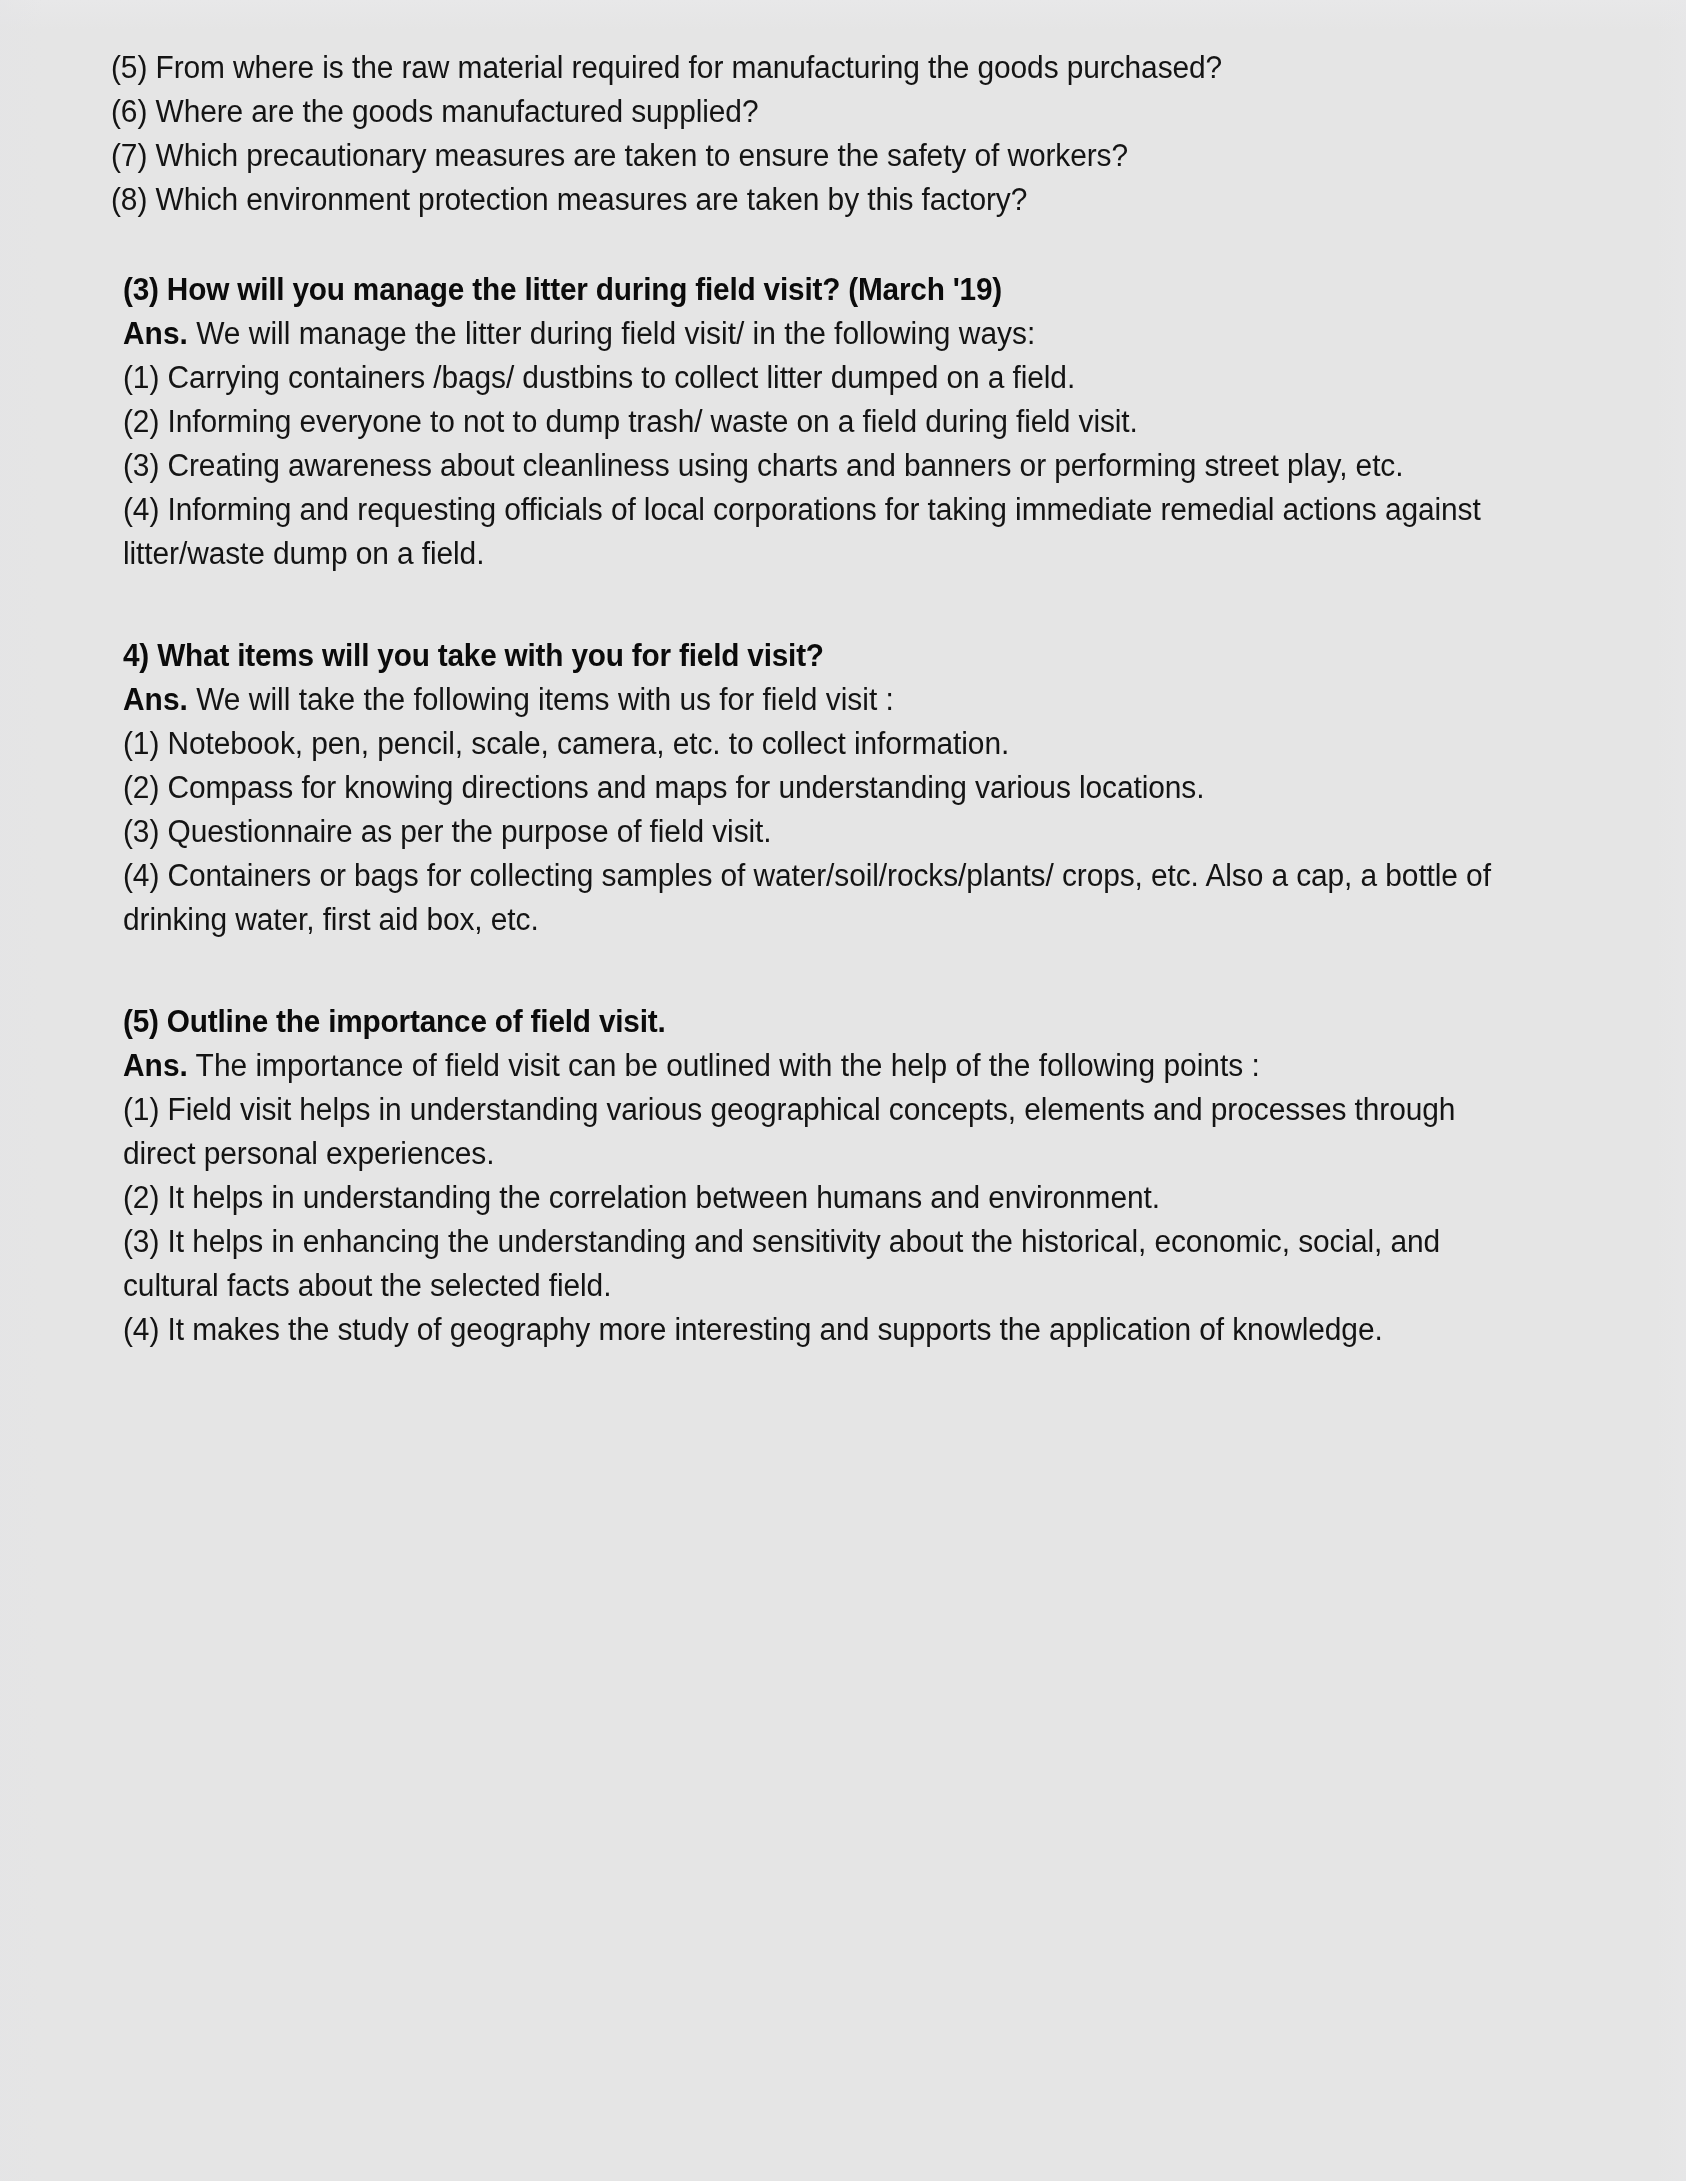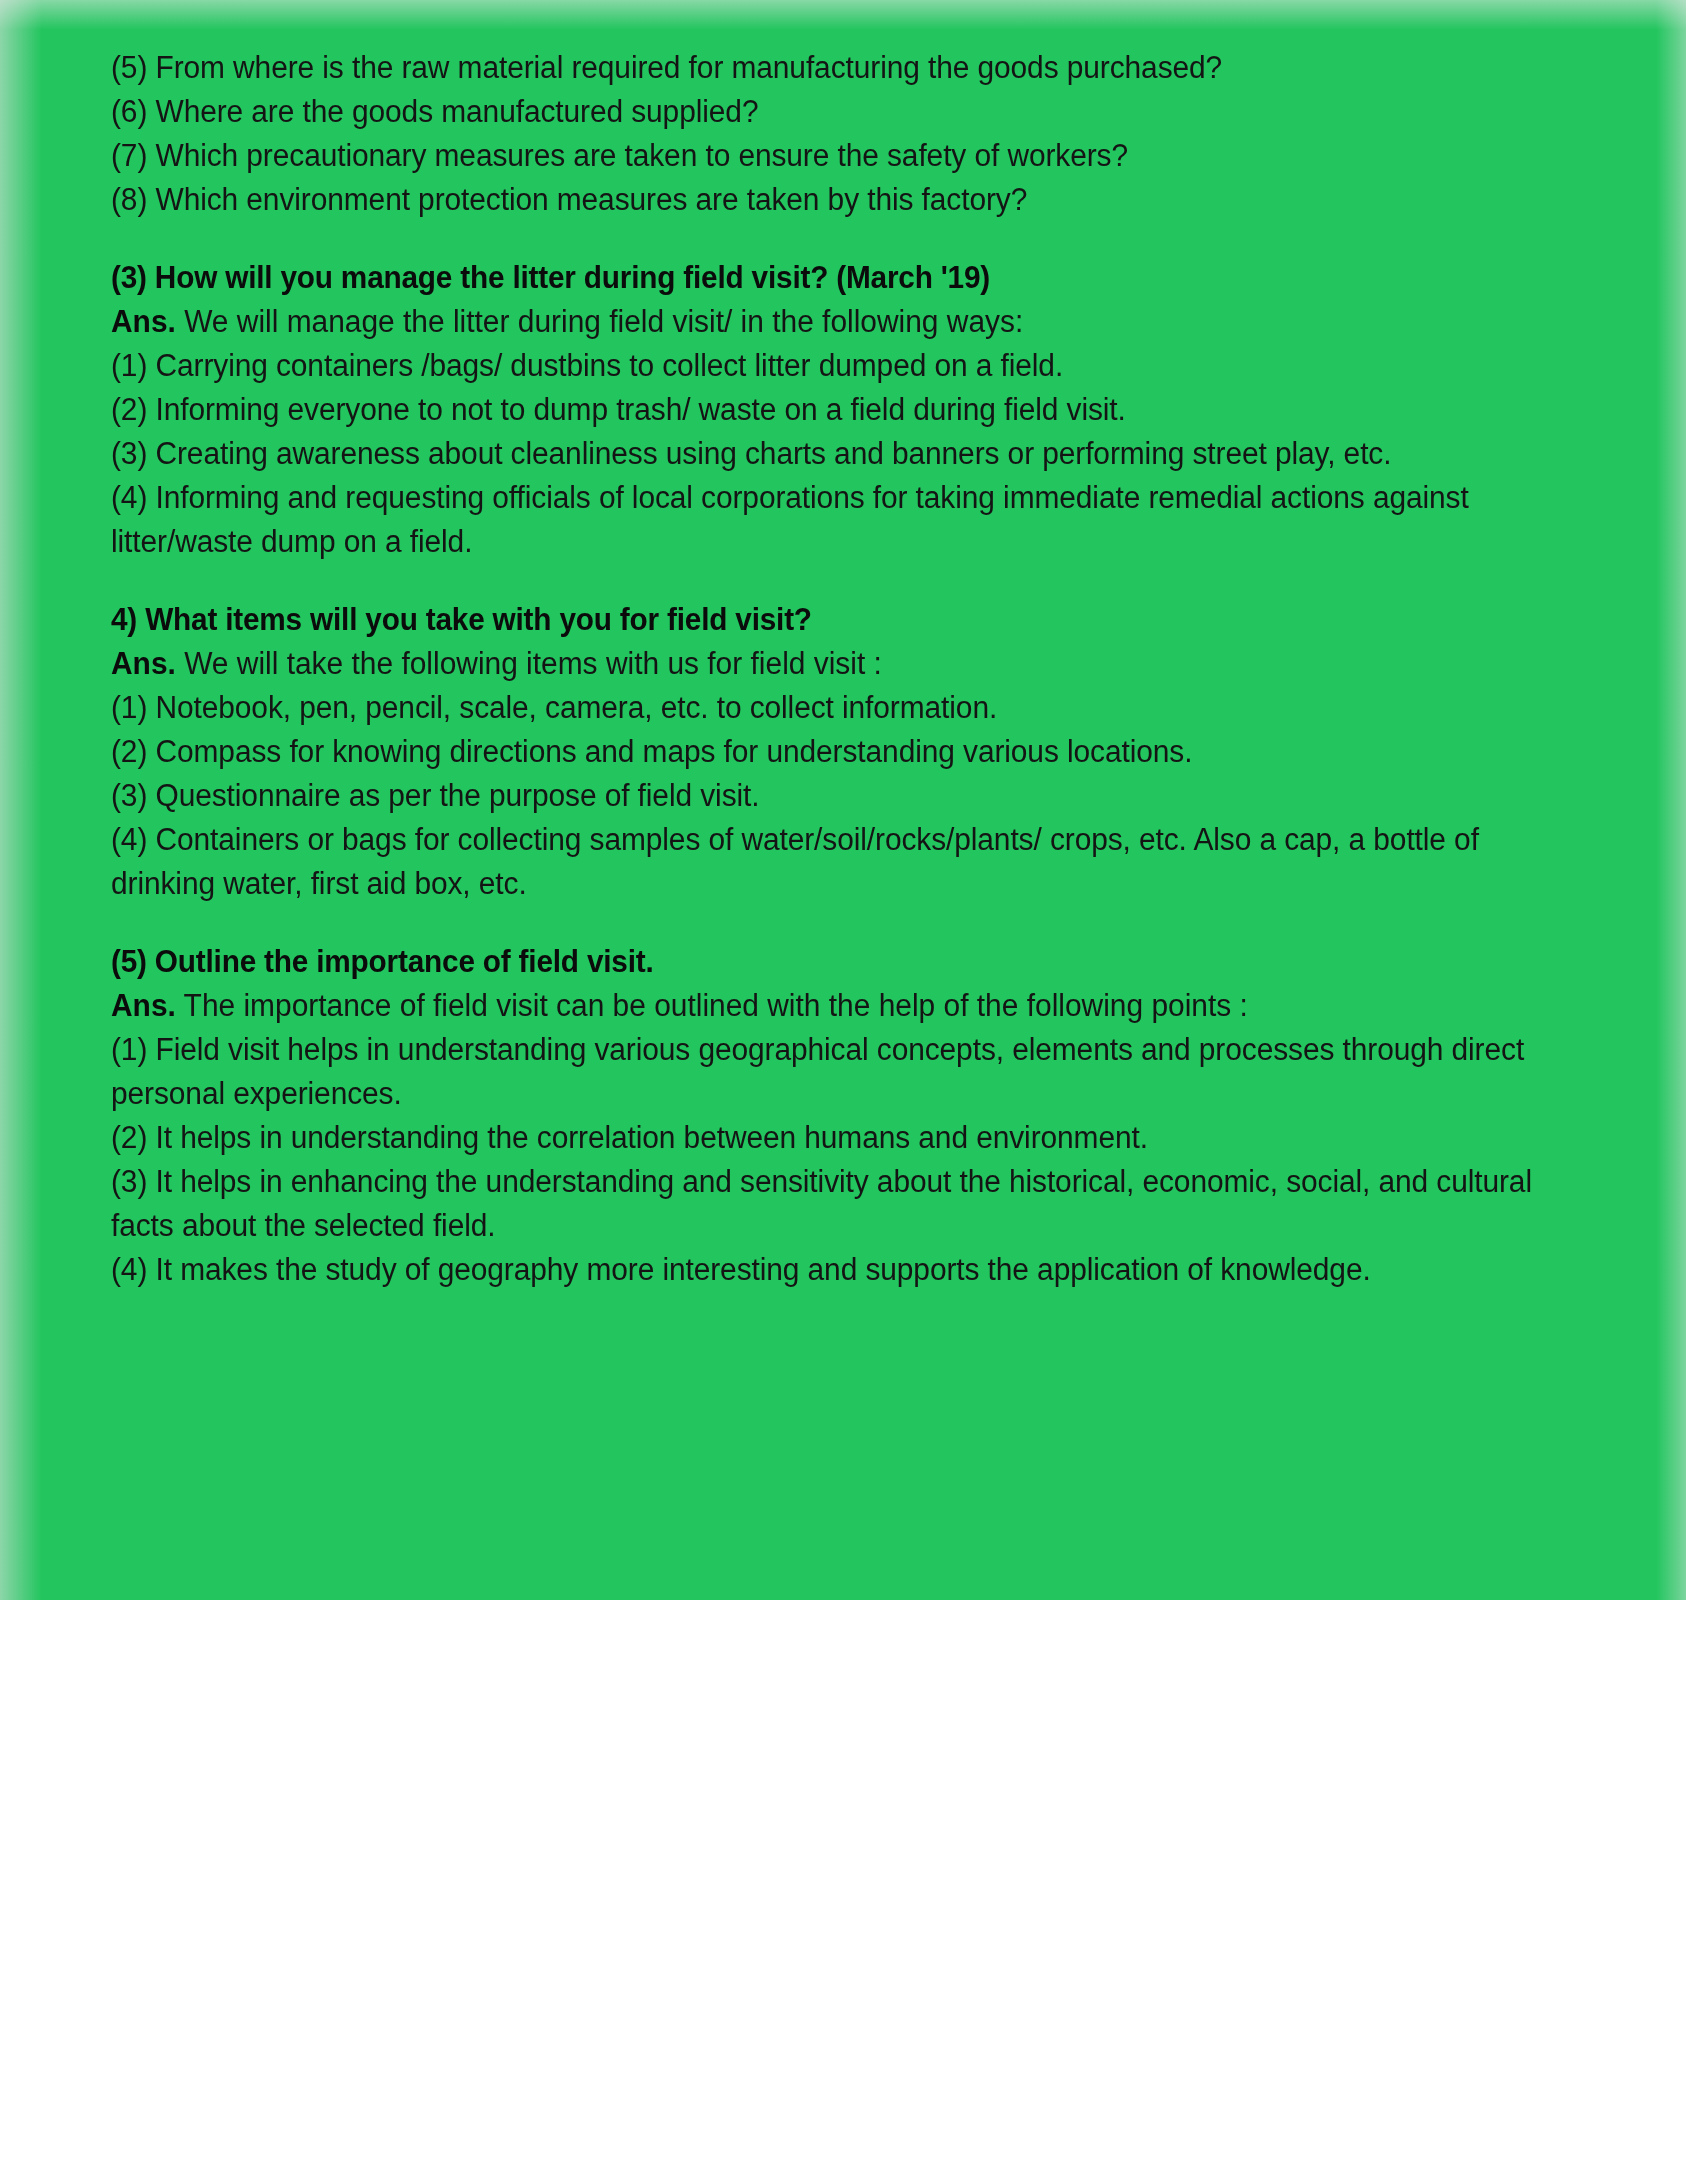--- a/index.html
+++ b/index.html
@@ -6,22 +6,22 @@
     margin: 0;
     padding: 0;
     background: #ffffff;
   }
   body {
     font-family: "Liberation Sans", sans-serif;
   }
   .page {
     position: relative;
     width: 1686px;
-    height: 1600px;
-    background: #22c55e;
+    height: 2181px;
+    background: #e5e5e5;
     overflow: hidden;
     box-sizing: border-box;
   }
   
   .scan-tone {
     position: absolute;
     inset: 0;
     pointer-events: none;
     background:
       linear-gradient(to right, rgba(228,228,230,0.55) 0px, rgba(255,255,255,0) 42px),
@@ -60,21 +60,21 @@
     transform: scaleX(0.965);
     transform-origin: left center;
   }
   .ans-label {
     font-weight: bold;
     color: #0b0b0b;
   }
   .block-gap {
     height: 34px;
   }
-  .qa-block { margin: 0; padding: 0; }
+  .qa-block { margin: 12px; padding: 0; }
 </style>
 </head>
 <body>
 
 <div class="page">
   <div class="scan-tone"></div>
 
   <div class="content">
 
     <div>

